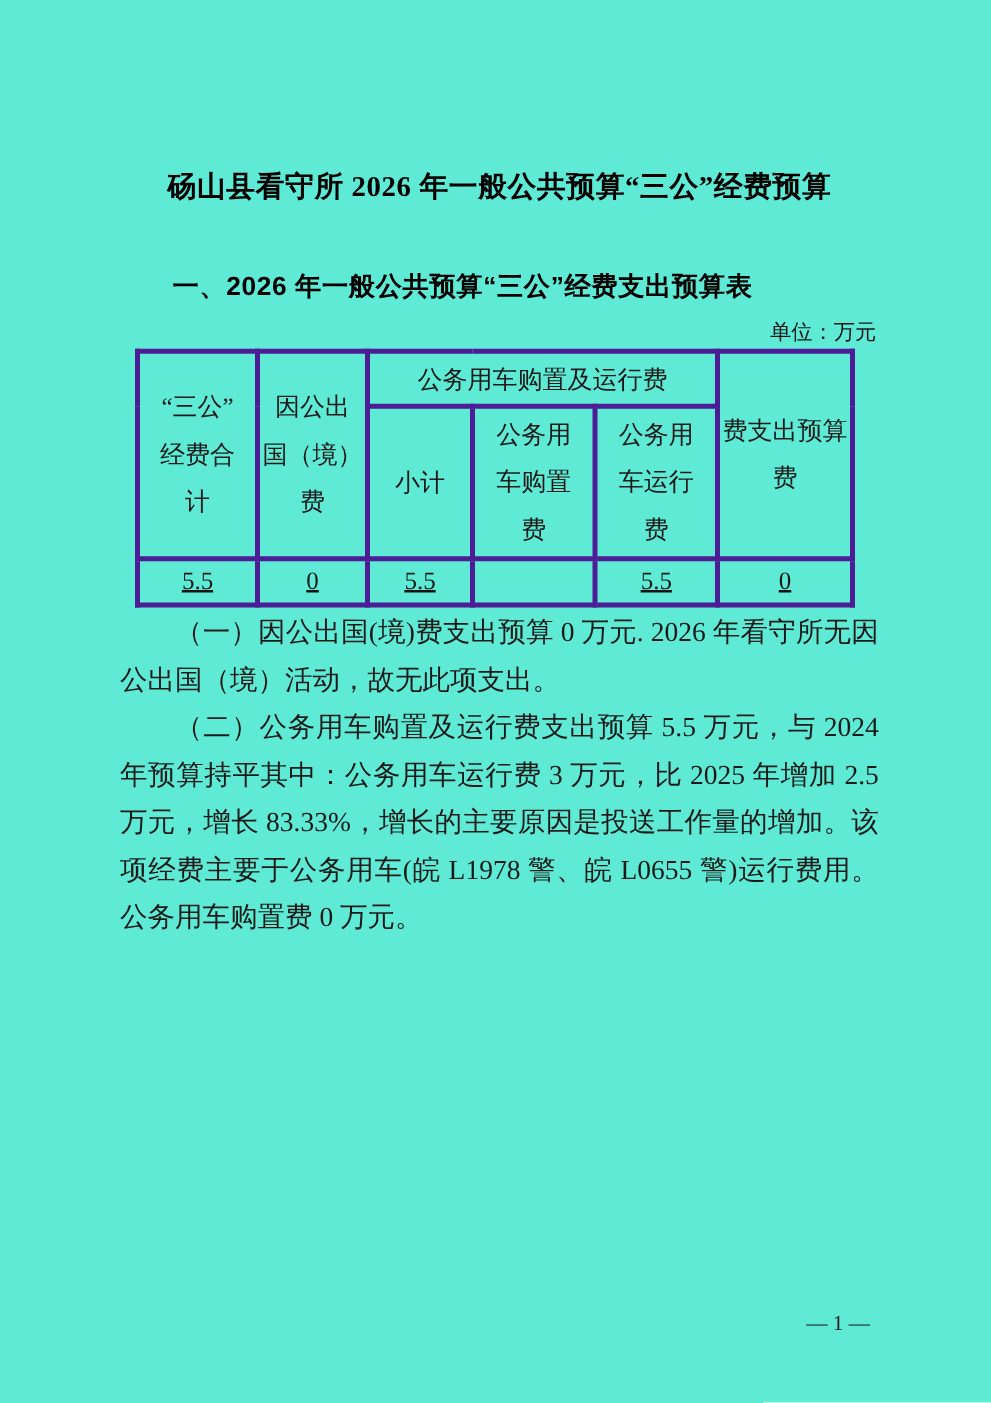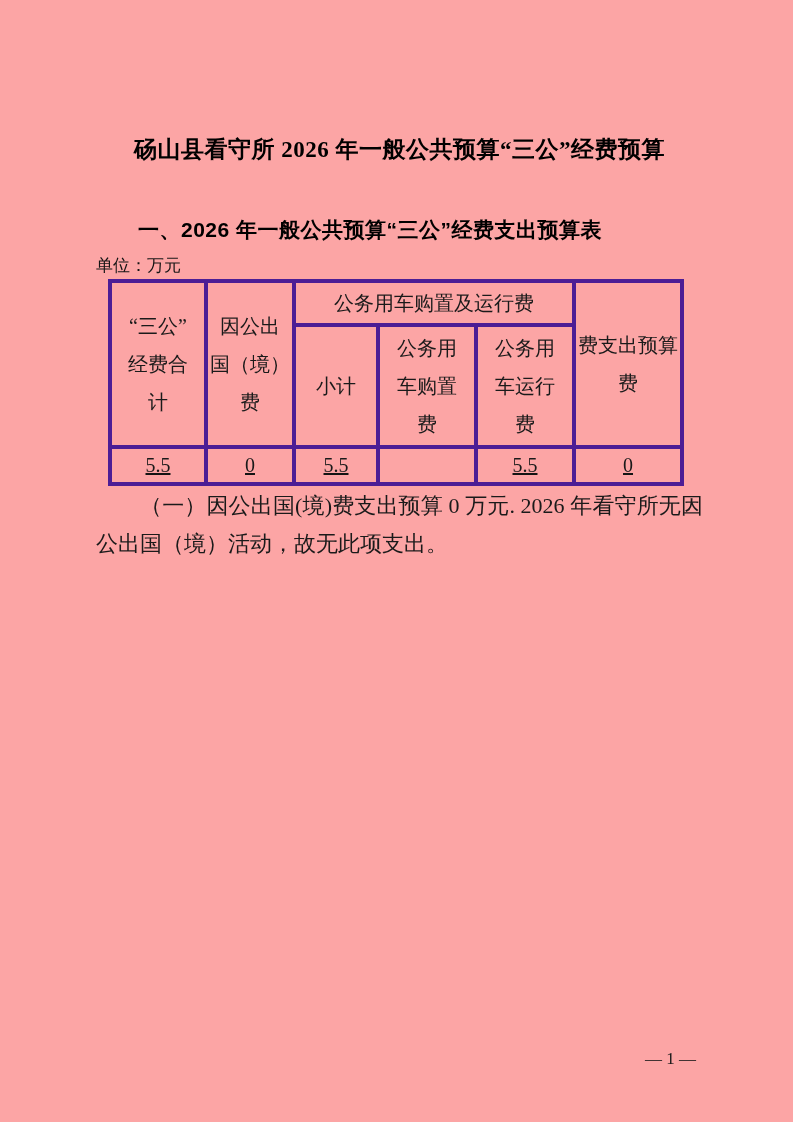--- a/index.html
+++ b/index.html
@@ -1,19 +1,19 @@
 <!DOCTYPE html>
 <html><head>
 <meta charset="utf-8">
 <style>
   * { box-sizing: border-box; }
   html, body { margin: 0; padding: 0; background: #ffffff; }
   .page {
     width: 793px; height: 1122px; position: relative; overflow: hidden;
-    background: #fca5a5; margin: 0 auto;
+    background: #5eead4; margin: 0 auto;
     font-family: "Liberation Serif", serif; color: #141414;
   }
   .content { position: absolute; left: 96px; top: 0; width: 607px; }
 
   .doc-title {
     margin: 0; padding-top: 131px;
     font-size: 23px; line-height: 37px; font-weight: bold;
     text-align: center; letter-spacing: 0.5px;
     font-family: "Liberation Serif", serif; color: #000;
   }
@@ -21,21 +21,21 @@
   .sec-heading {
     margin: 0; text-indent: 2em;
     font-family: "Liberation Sans", sans-serif;
     font-weight: bold; font-size: 21px; letter-spacing: 0.5px; color: #000;
   }
   .sec-heading.first  { margin-top: 46px; line-height: 32px; }
   .sec-heading.second { margin-top: 47px; line-height: 38px; }
 
   .unit-note {
     margin-top: 9px; padding-right: 2px;
-    font-size: 17px; line-height: 21px; text-align: left;
+    font-size: 17px; line-height: 21px; text-align: right;
   }
 
   table.budget {
     border-collapse: collapse; table-layout: fixed;
     width: 572px; margin: 3px 0 0 12px;
   }
   table.budget th, table.budget td {
     border: 4px solid #4c1d95; padding: 0 2px;
     font-weight: normal; text-align: center; vertical-align: middle;
     font-size: 20px; font-family: "Liberation Serif", serif; color: #1a1a1a;
@@ -106,18 +106,19 @@
           <td></td>
           <td>5.5</td>
           <td>0</td>
         </tr>
       </tbody>
     </table>
 
 
     <div class="paras">
       <p class="para">（一）因公出国(境)费支出预算 0 万元. 2026 年看守所无因公出国（境）活动，故无此项支出。</p>
+      <p class="para">（二）公务用车购置及运行费支出预算 5.5 万元，与 2024 年预算持平其中：公务用车运行费 3 万元，比 2025 年增加 2.5 万元，增长 83.33%，增长的主要原因是投送工作量的增加。该项经费主要于公务用车(皖 L1978 警、皖 L0655 警)运行费用。公务用车购置费 0 万元。</p>
     </div>
 
   </div>
 
   <div class="page-footer">— 1 —</div>
 </div>
 
 </body></html>

